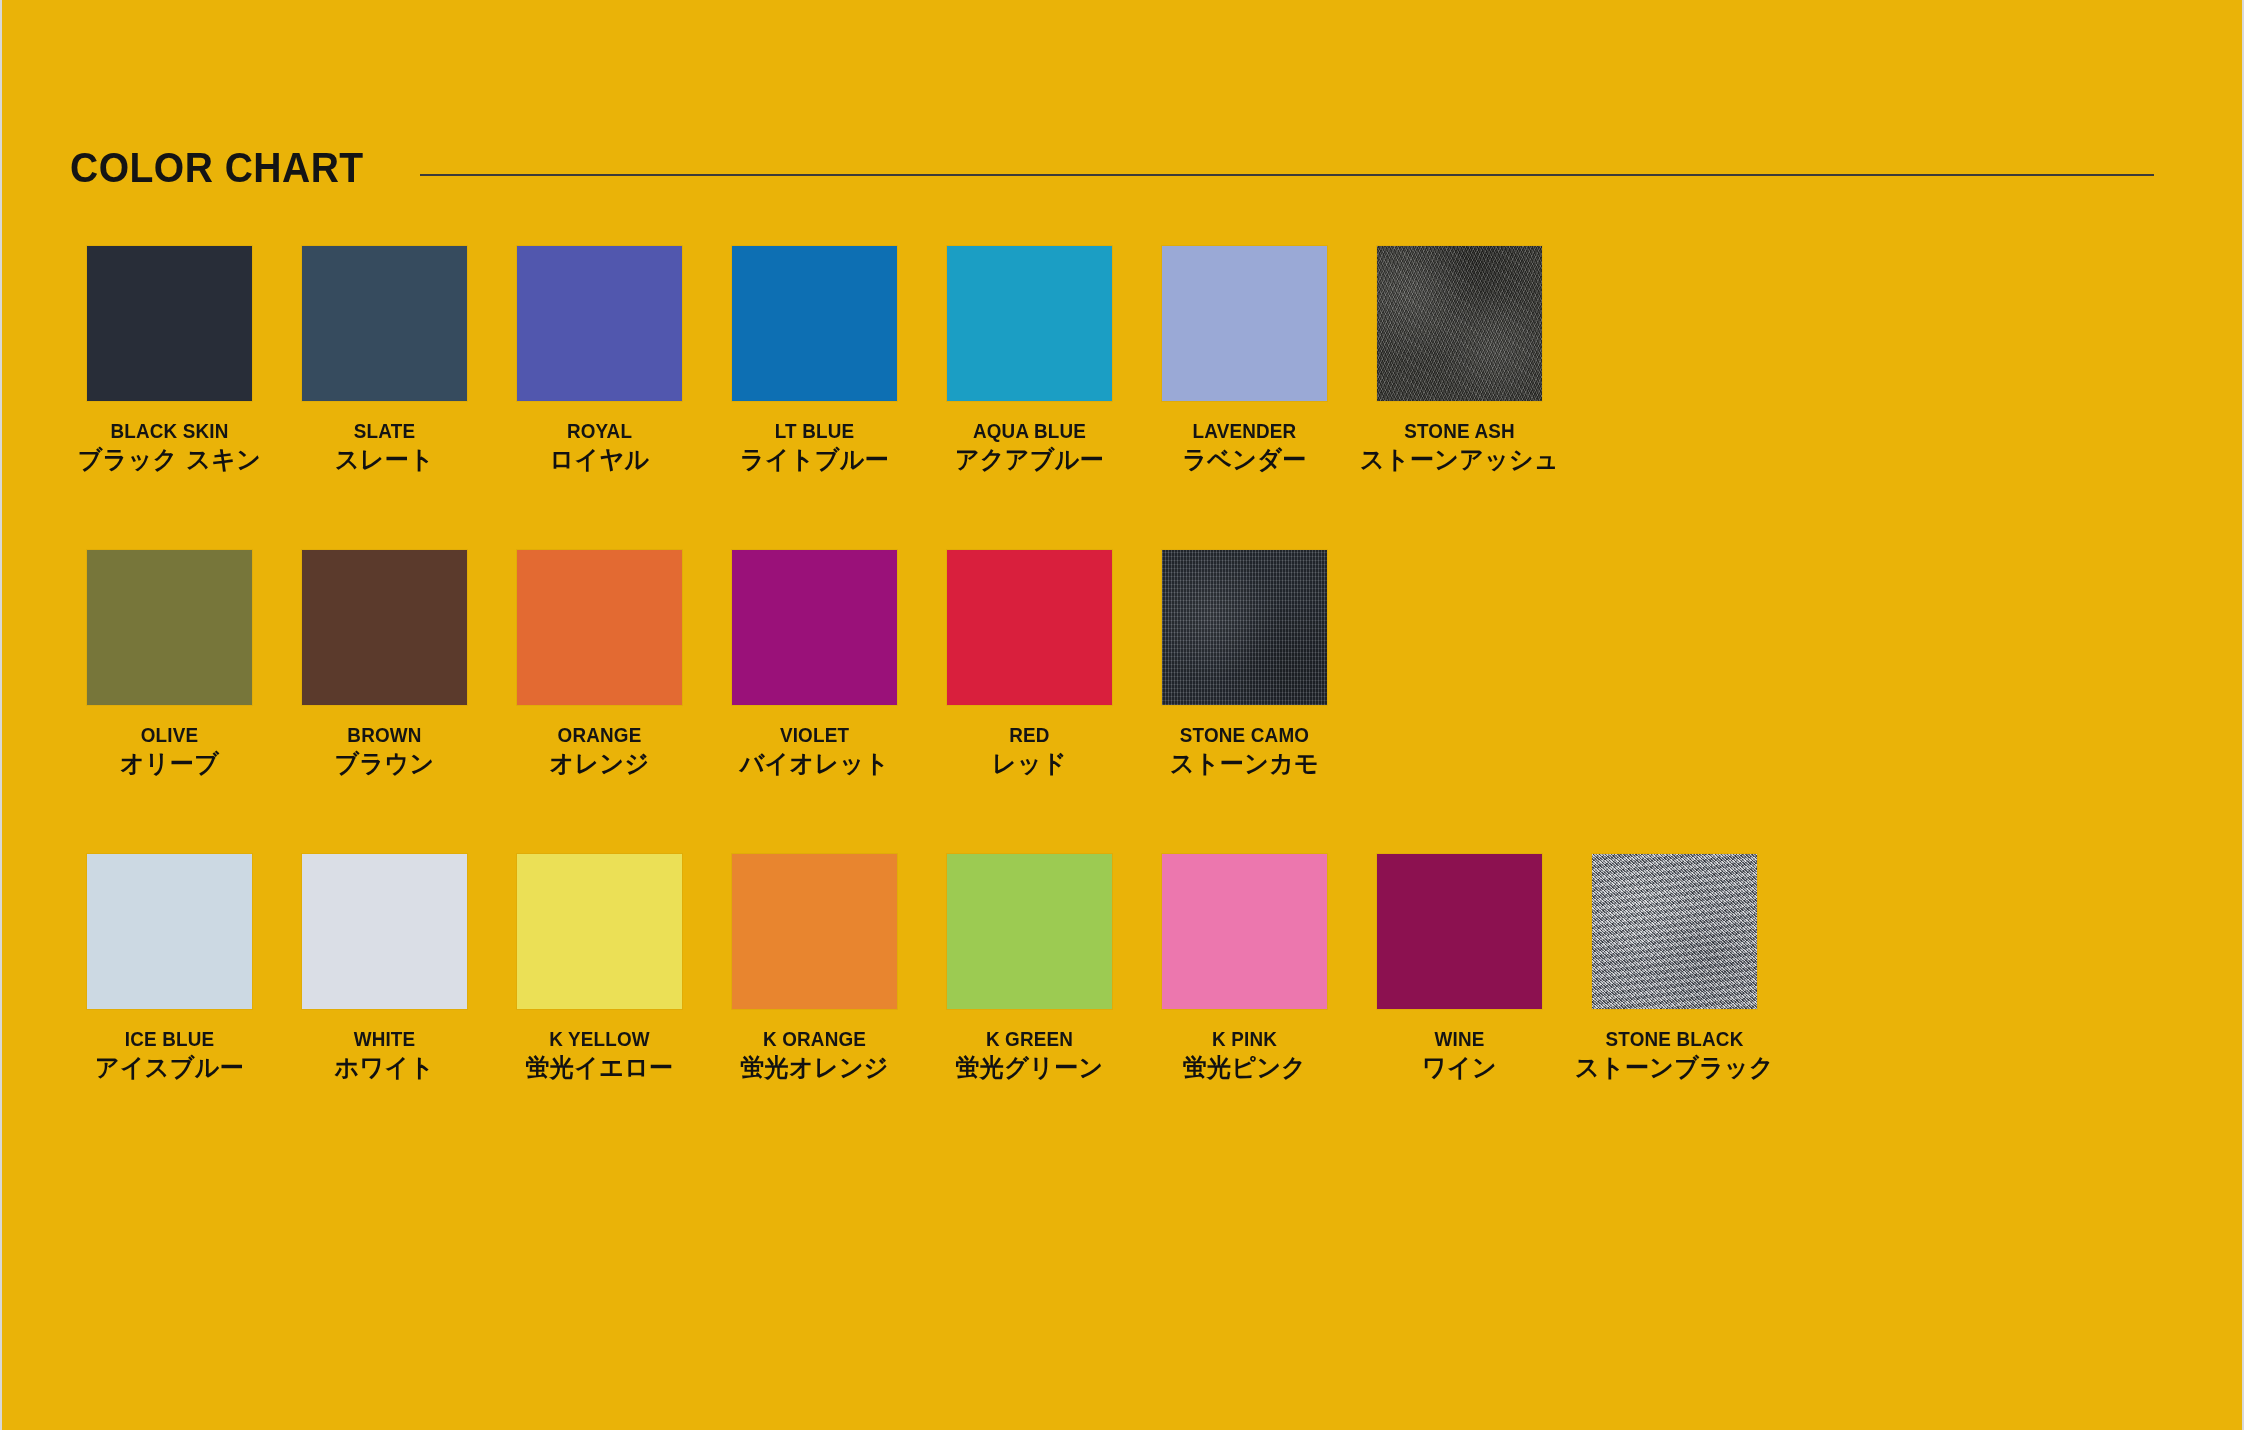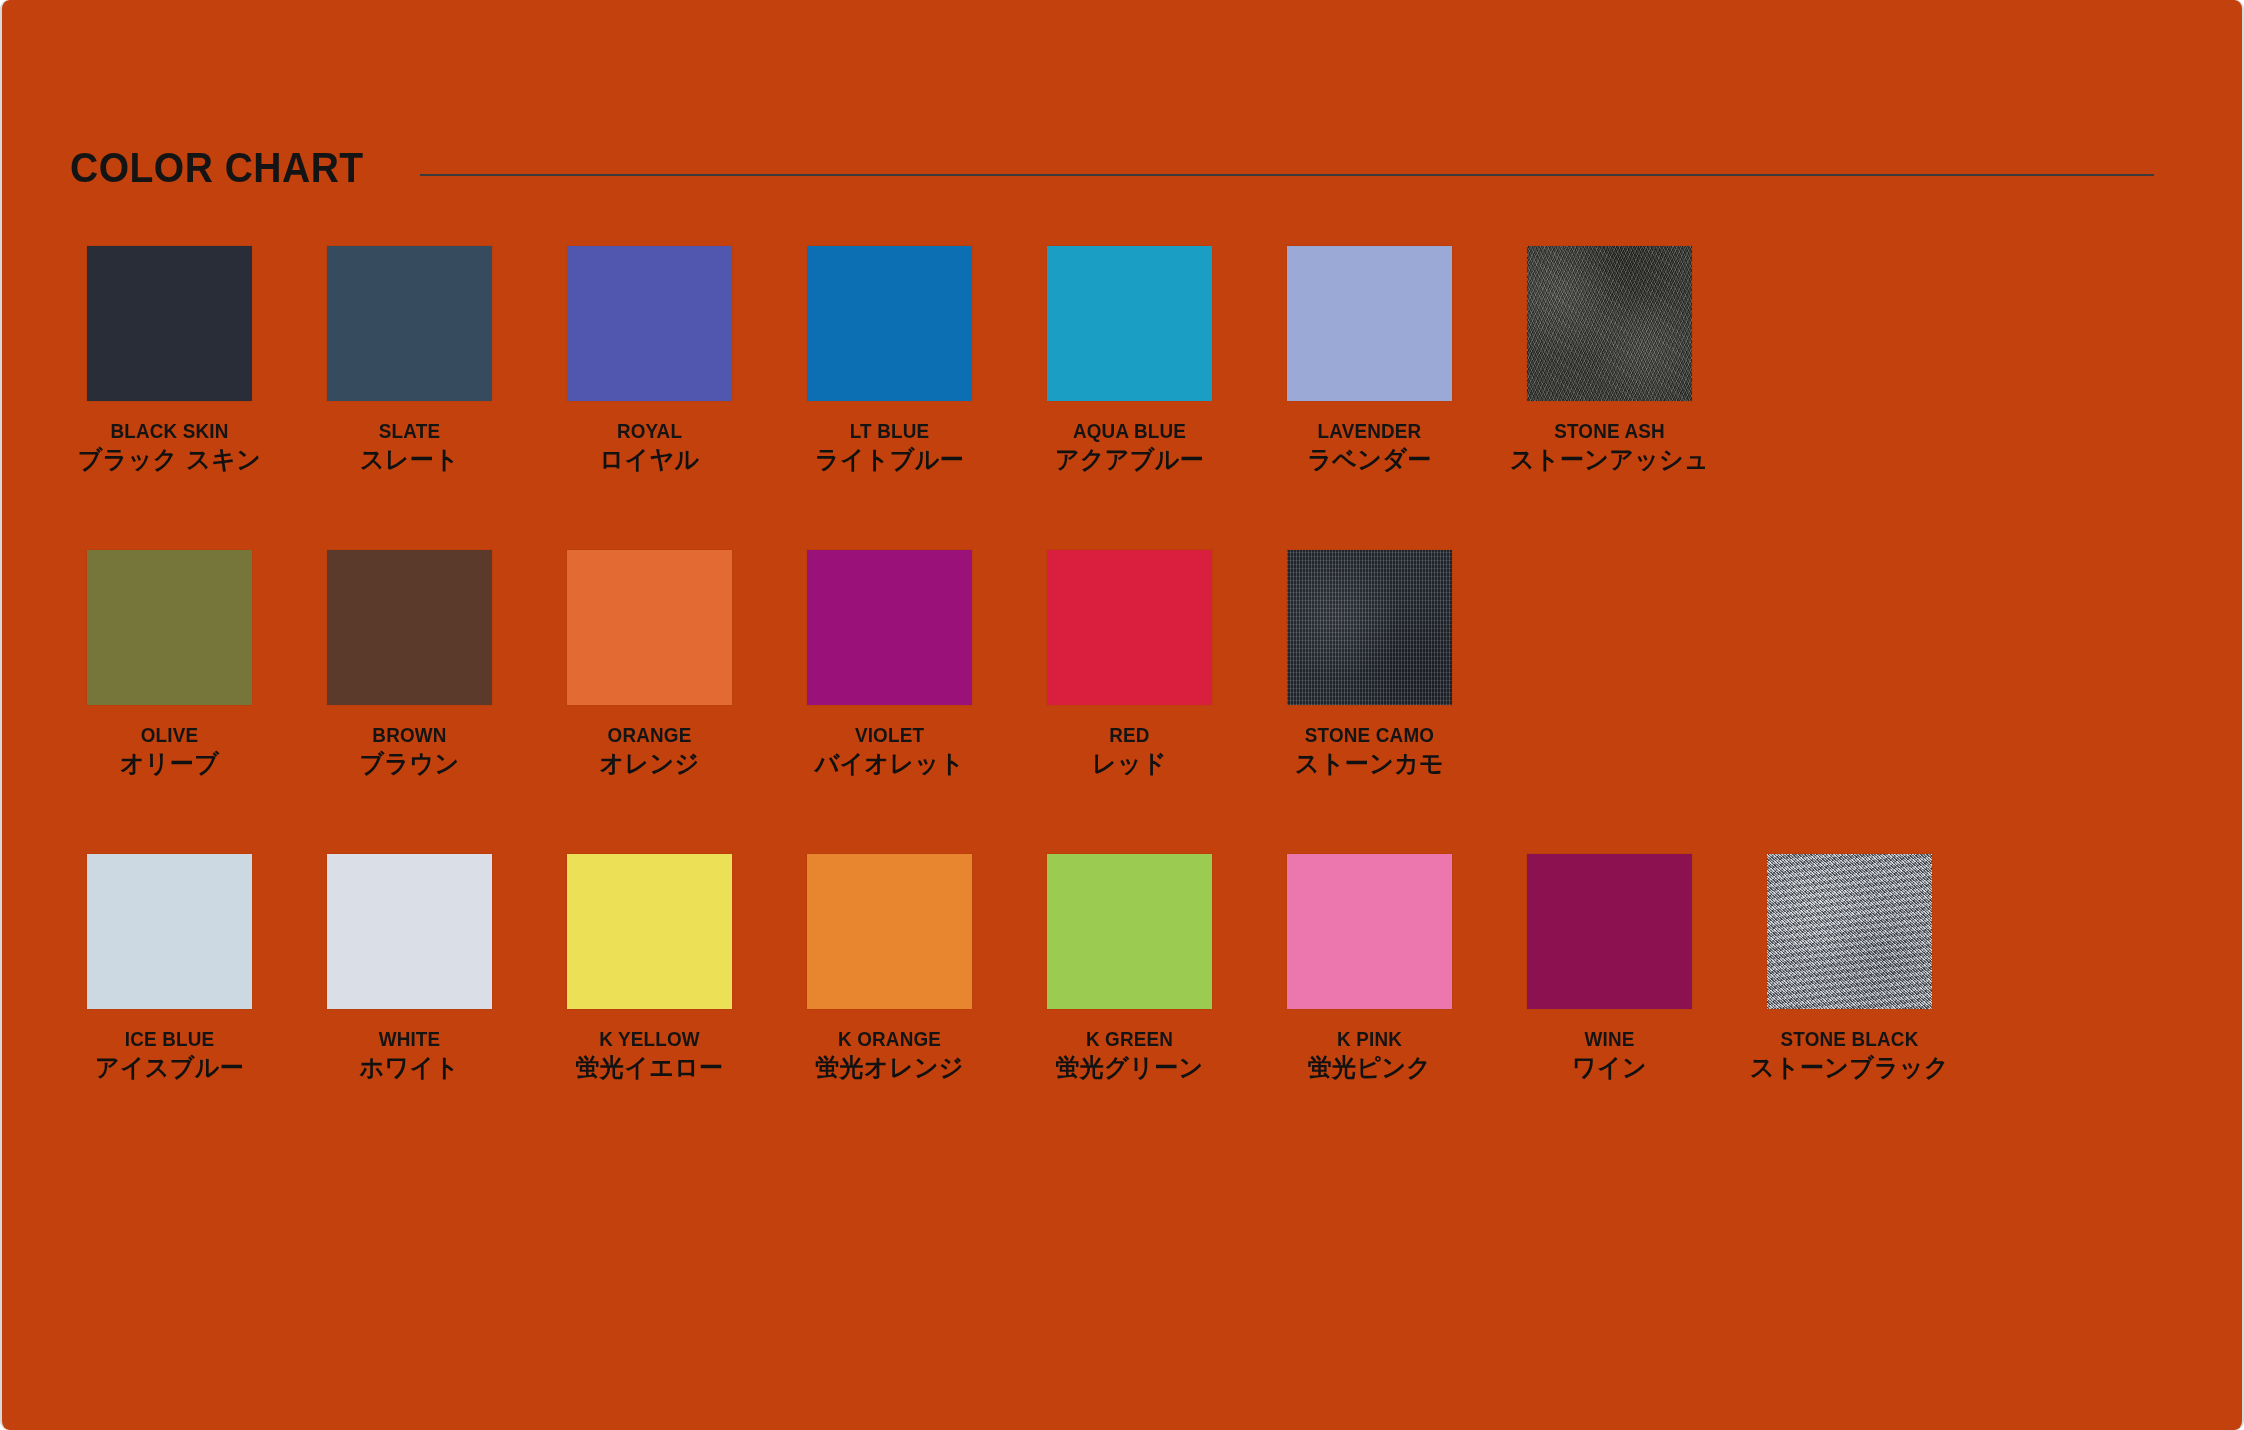--- a/index.html
+++ b/index.html
@@ -14,25 +14,24 @@
     font-family: "Liberation Sans", sans-serif;
     -webkit-font-smoothing: antialiased;
     overflow: hidden;
     position: relative;
   }
 
   
   .sheet {
     position: absolute;
     inset: 0;
-    background: #c2410c;
+    background: #eab308;
     border-left: 2px solid #d8d8d8;
     border-right: 2px solid #d8d8d8;
     box-sizing: border-box;
-    border-radius: 9px;
   }
 
   
   .header {
     position: absolute;
     left: 68px;
     top: 138px;
     right: 88px;
     height: 60px;
     display: flex;
@@ -59,21 +58,20 @@
 
   
   .grid {
     position: absolute;
     left: 60px;
     top: 246px;
   }
   .row {
     display: flex;
     height: 304px;
-    gap: 25px;
   }
   .cell {
     width: 215px;
     display: flex;
     flex-direction: column;
     align-items: center;
   }
   .swatch {
     width: 165px;
     height: 155px;

